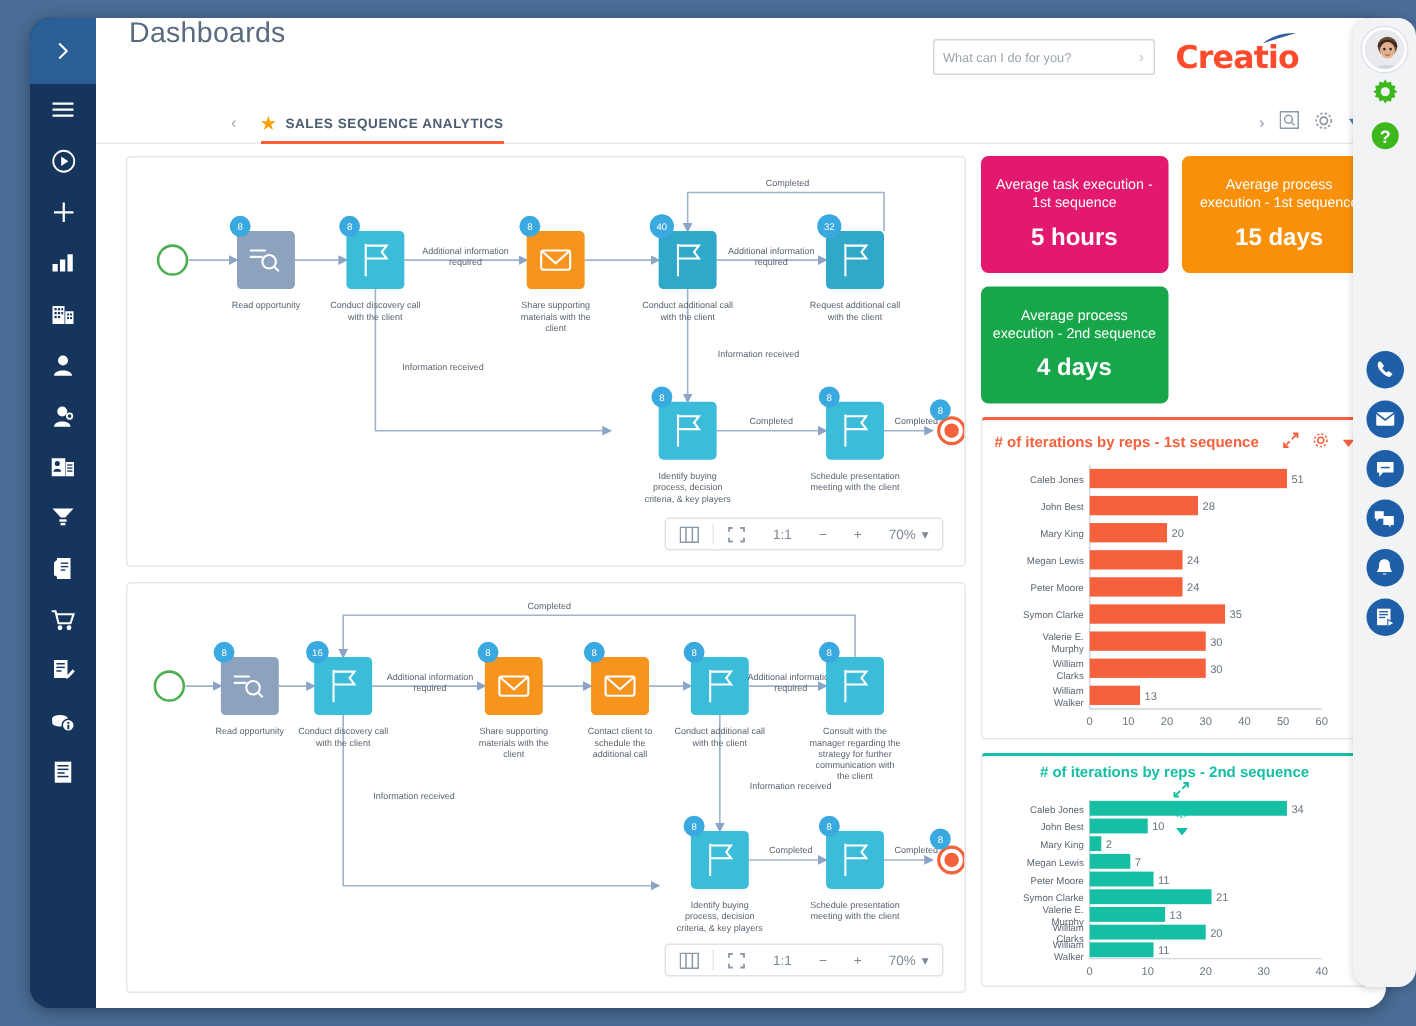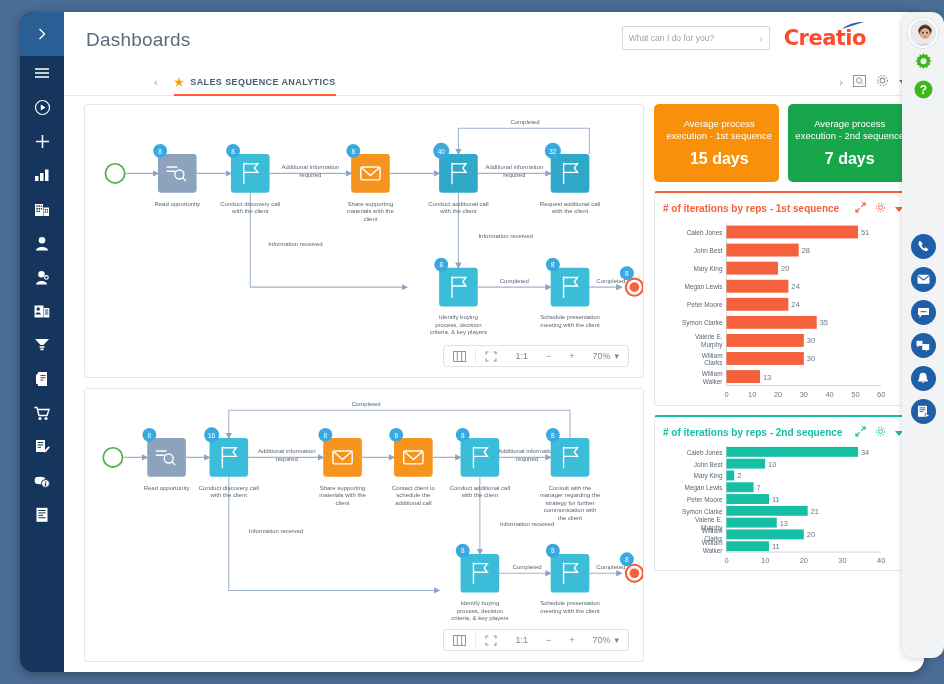--- a/index.html
+++ b/index.html
@@ -40,21 +40,21 @@
   
   .page {
     flex: 1; background: #ffffff; position: relative;
     border-radius: 0 12px 12px 0;
     display: flex; flex-direction: column;
     overflow: hidden;
   }
   
   .page-header {
     height: 56px; flex: 0 0 56px;
-    display: flex; align-items: center; padding: 0 0 0 22px;
+    display: flex; align-items: flex-start; padding: 0 0 0 22px;
     position: relative;
   }
   .page-title {
     font-size: 19px; color: #5b6b7f; font-weight: 400; letter-spacing: .2px;
   }
   .header-right {
     position: absolute; right: 58px; top: 14px;
     display: flex; align-items: center; gap: 14px;
   }
   .searchbox {
@@ -127,21 +127,21 @@
     border: 1px solid #e3e7eb; border-radius: 3px; background:#fff;
     position: relative; padding: 6px 8px 0 8px;
   }
   .widget.w1 { border-top: 2px solid #f4613c; height: 215px; }
   .widget.w2 { border-top: 2px solid #16bfa4; height: 156px; }
   .w-head {
     display: flex; align-items: center; font-size: 10px; font-weight: 600;
     height: 18px; margin-bottom: 2px;
   }
   .w1 .w-head { color: #f4613c; }
-  .w2 .w-head { color: #16bfa4; }
+  .w2 .w-head { color: #16bfa4; flex-direction: column; }
   .w-head .spacer { flex: 1; }
   .w-icon { margin-left: 9px; cursor: pointer; font-size: 10px; }
   .chart-area { position: relative; }
   .chart-svg { display:block; width: 100%; }
   
   .right-rail {
     position: absolute; right: 0px; top: 12px;
     width: 42px; height: 646px;
     background: #f1f3f5; border-radius: 12px;
     box-shadow: 0 1px 6px rgba(0,0,0,.18);
@@ -640,27 +640,31 @@
             <div class="tb">
               <span>70%</span>
               <span style="margin-left:4px">▾</span>
             </div>
           </div>
         </div>
       </div>
 
       <div class="col-right">
         <div class="kpi-grid">
+          <div class="kpi" style="background: rgb(227, 24, 111);">
+            <div class="k-label">Average task execution - 1st sequence</div>
+            <div class="k-value">5 hours</div>
+          </div>
           <div class="kpi" style="background: rgb(249, 144, 9); padding-left: 12px;">
             <div class="k-label">Average process execution - 1st sequence</div>
             <div class="k-value">15 days</div>
           </div>
           <div class="kpi" style="background: rgb(24, 166, 74);">
             <div class="k-label">Average process execution - 2nd sequence</div>
-            <div class="k-value">7 days</div>
+            <div class="k-value">4 days</div>
           </div>
         </div>
 
         <div class="widget w1">
           <div class="w-head">
             <span># of iterations by reps - 1st sequence</span>
             <span class="spacer"></span>
             <span class="w-icon">
               <svg width="11" height="11" viewBox="0 0 11 11">
                   <g stroke="#f4613c" stroke-width="1.2" fill="none">

